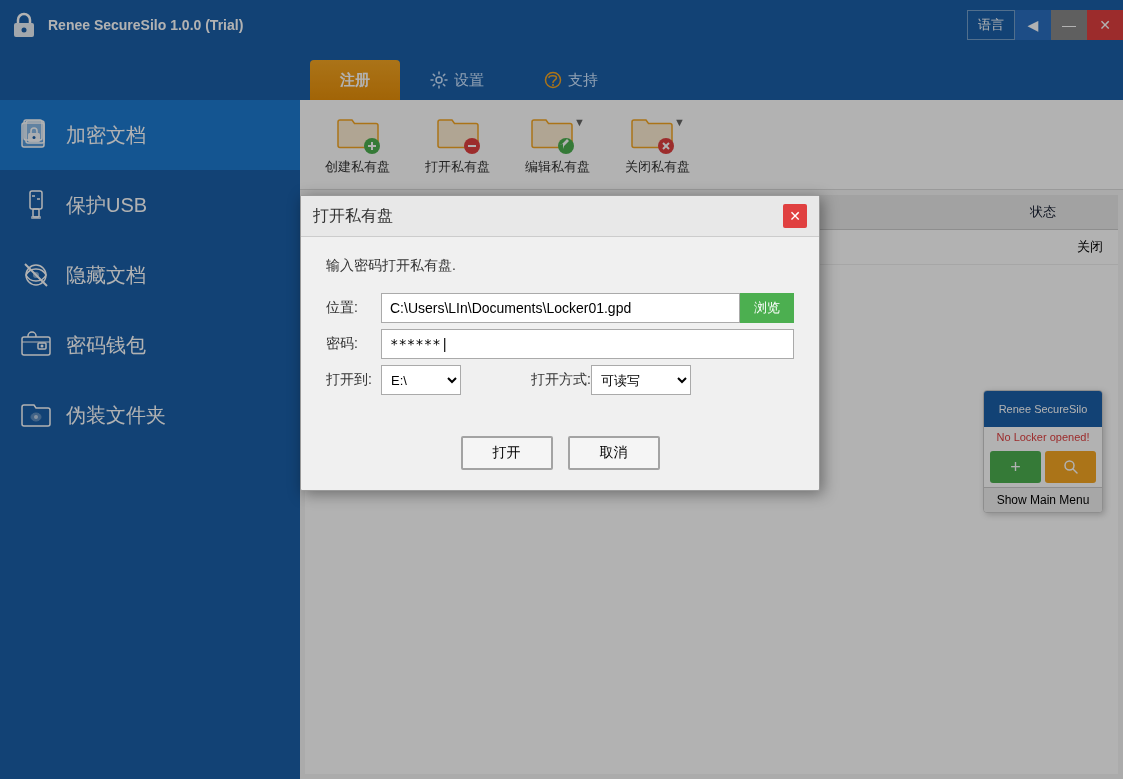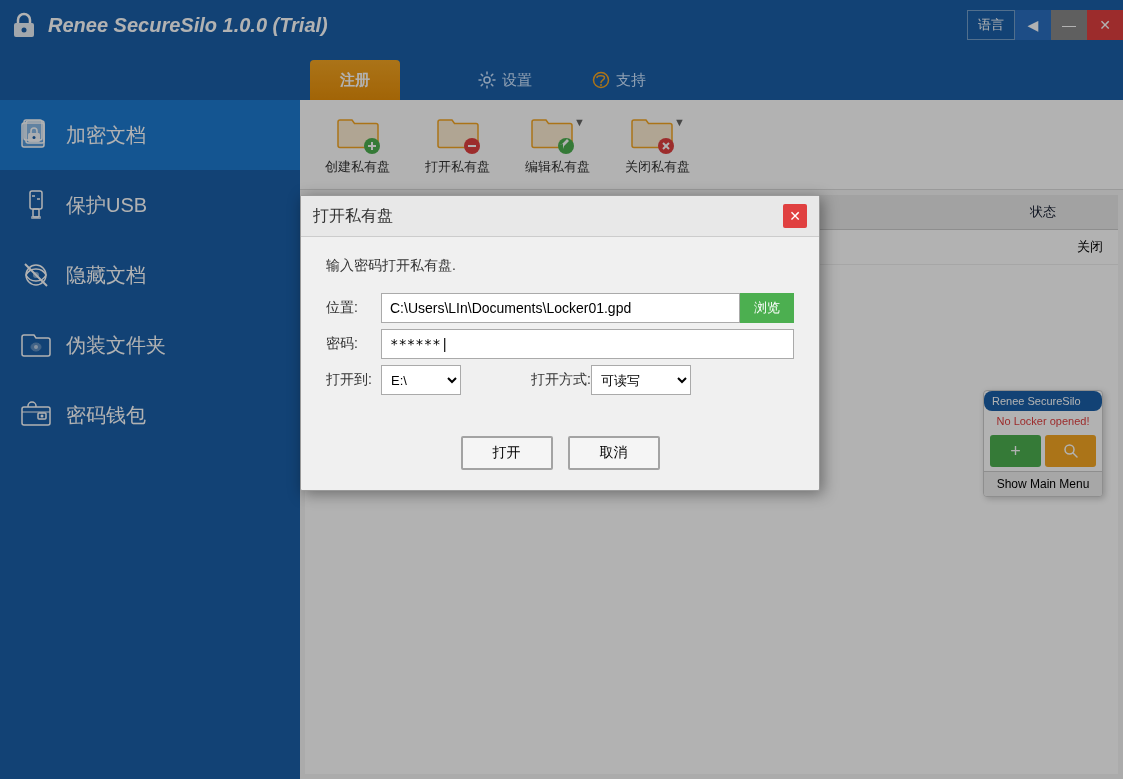--- a/index.html
+++ b/index.html
@@ -12,23 +12,22 @@
       display: flex;
       align-items: center;
       justify-content: space-between;
       padding: 0 0 0 10px;
     }
     .titlebar-left {
       display: flex;
       align-items: center;
       gap: 10px;
       color: white;
-      font-size: 20px;
+      font-size: 14px;
       font-weight: bold;
-      font-style: italic;
     }
     .titlebar-controls {
       display: flex;
       align-items: center;
     }
     .titlebar-lang {
       color: white;
       font-size: 13px;
       padding: 4px 10px;
       background: transparent;
@@ -69,21 +68,21 @@
       font-size: 15px;
       cursor: pointer;
       color: white;
     }
     .navtab.active {
       background: linear-gradient(to bottom, #f5a623, #e8900a);
       border-radius: 4px 4px 0 0;
       color: white;
       font-weight: bold;
     }
-    .navtab.settings { color: #cce4ff; margin-left: 48px; }
+    .navtab.settings { color: #cce4ff; }
     .navtab.support { color: #cce4ff; }
 
     
     .main-layout {
       display: flex;
       height: calc(779px - 100px);
     }
 
     
     .sidebar {
@@ -175,23 +174,22 @@
       border: 1px solid #ccc;
       border-radius: 4px;
       width: 120px;
       box-shadow: 2px 2px 6px rgba(0,0,0,0.2);
       overflow: hidden;
     }
     .mini-widget-title {
       background: #1a5fa8;
       color: white;
       font-size: 11px;
-      padding: 4px 8px;
-      text-align: left;
-      border-radius: 8px;
+      padding: 12px 8px;
+      text-align: center;
     }
     .mini-widget-msg {
       font-size: 11px;
       color: #e04040;
       text-align: center;
       padding: 4px;
     }
     .mini-widget-btns {
       display: flex;
       gap: 4px;
@@ -415,36 +413,36 @@
           <circle cx="16" cy="16" r="10" stroke="white" stroke-width="1.5" fill="none"></circle>
           <path d="M6 16 C10 8, 22 8, 26 16 C22 24, 10 24, 6 16Z" stroke="white" stroke-width="1.5" fill="none"></path>
           <line x1="5" y1="5" x2="27" y2="27" stroke="white" stroke-width="2"></line>
           <circle cx="16" cy="16" r="3" fill="white" opacity="0.5"></circle>
         </svg>
         <span>隐藏文档</span>
       </div>
 
       <div class="sidebar-item">
         <svg width="32" height="32" viewBox="0 0 32 32" fill="none">
-          <path d="M2 8C2 7 3 6 4 6h10l2 3h12c1 0 2 1 2 2v14c0 1-1 2-2 2H4c-1 0-2-1-2-2V8z" fill="none" stroke="white" stroke-width="1.5"></path>
-          <ellipse cx="16" cy="18" rx="5" ry="4" fill="white" opacity="0.3" stroke="white" stroke-width="1"></ellipse>
-          <circle cx="16" cy="18" r="2" fill="white" opacity="0.6"></circle>
-        </svg>
-        <span>伪装文件夹</span>
-      </div>
-
-      <div class="sidebar-item">
-        <svg width="32" height="32" viewBox="0 0 32 32" fill="none">
           <rect x="2" y="8" width="28" height="18" rx="2" fill="none" stroke="white" stroke-width="1.5"></rect>
           <rect x="18" y="14" width="8" height="6" rx="1" fill="none" stroke="white" stroke-width="1.5"></rect>
           <circle cx="22" cy="17" r="1.5" fill="white"></circle>
           <line x1="2" y1="13" x2="30" y2="13" stroke="white" stroke-width="1"></line>
           <path d="M8 8V7a4 4 0 018 0v1" stroke="white" stroke-width="1.5" fill="none"></path>
         </svg>
         <span>密码钱包</span>
+      </div>
+
+      <div class="sidebar-item">
+        <svg width="32" height="32" viewBox="0 0 32 32" fill="none">
+          <path d="M2 8C2 7 3 6 4 6h10l2 3h12c1 0 2 1 2 2v14c0 1-1 2-2 2H4c-1 0-2-1-2-2V8z" fill="none" stroke="white" stroke-width="1.5"></path>
+          <ellipse cx="16" cy="18" rx="5" ry="4" fill="white" opacity="0.3" stroke="white" stroke-width="1"></ellipse>
+          <circle cx="16" cy="18" r="2" fill="white" opacity="0.6"></circle>
+        </svg>
+        <span>伪装文件夹</span>
       </div>
     </div>
 
     <div class="content-area">
 
       <div class="toolbar">
 
         <button class="toolbar-btn">
           <svg width="44" height="40" viewBox="0 0 44 40" fill="none">
             <path d="M2 8C2 7 3 6 4 6h12l2.5 3.5H40c1 0 2 1 2 2v20c0 1-1 2-2 2H4c-1 0-2-1-2-2V8z" fill="#f5a623" opacity="0.2"></path>

